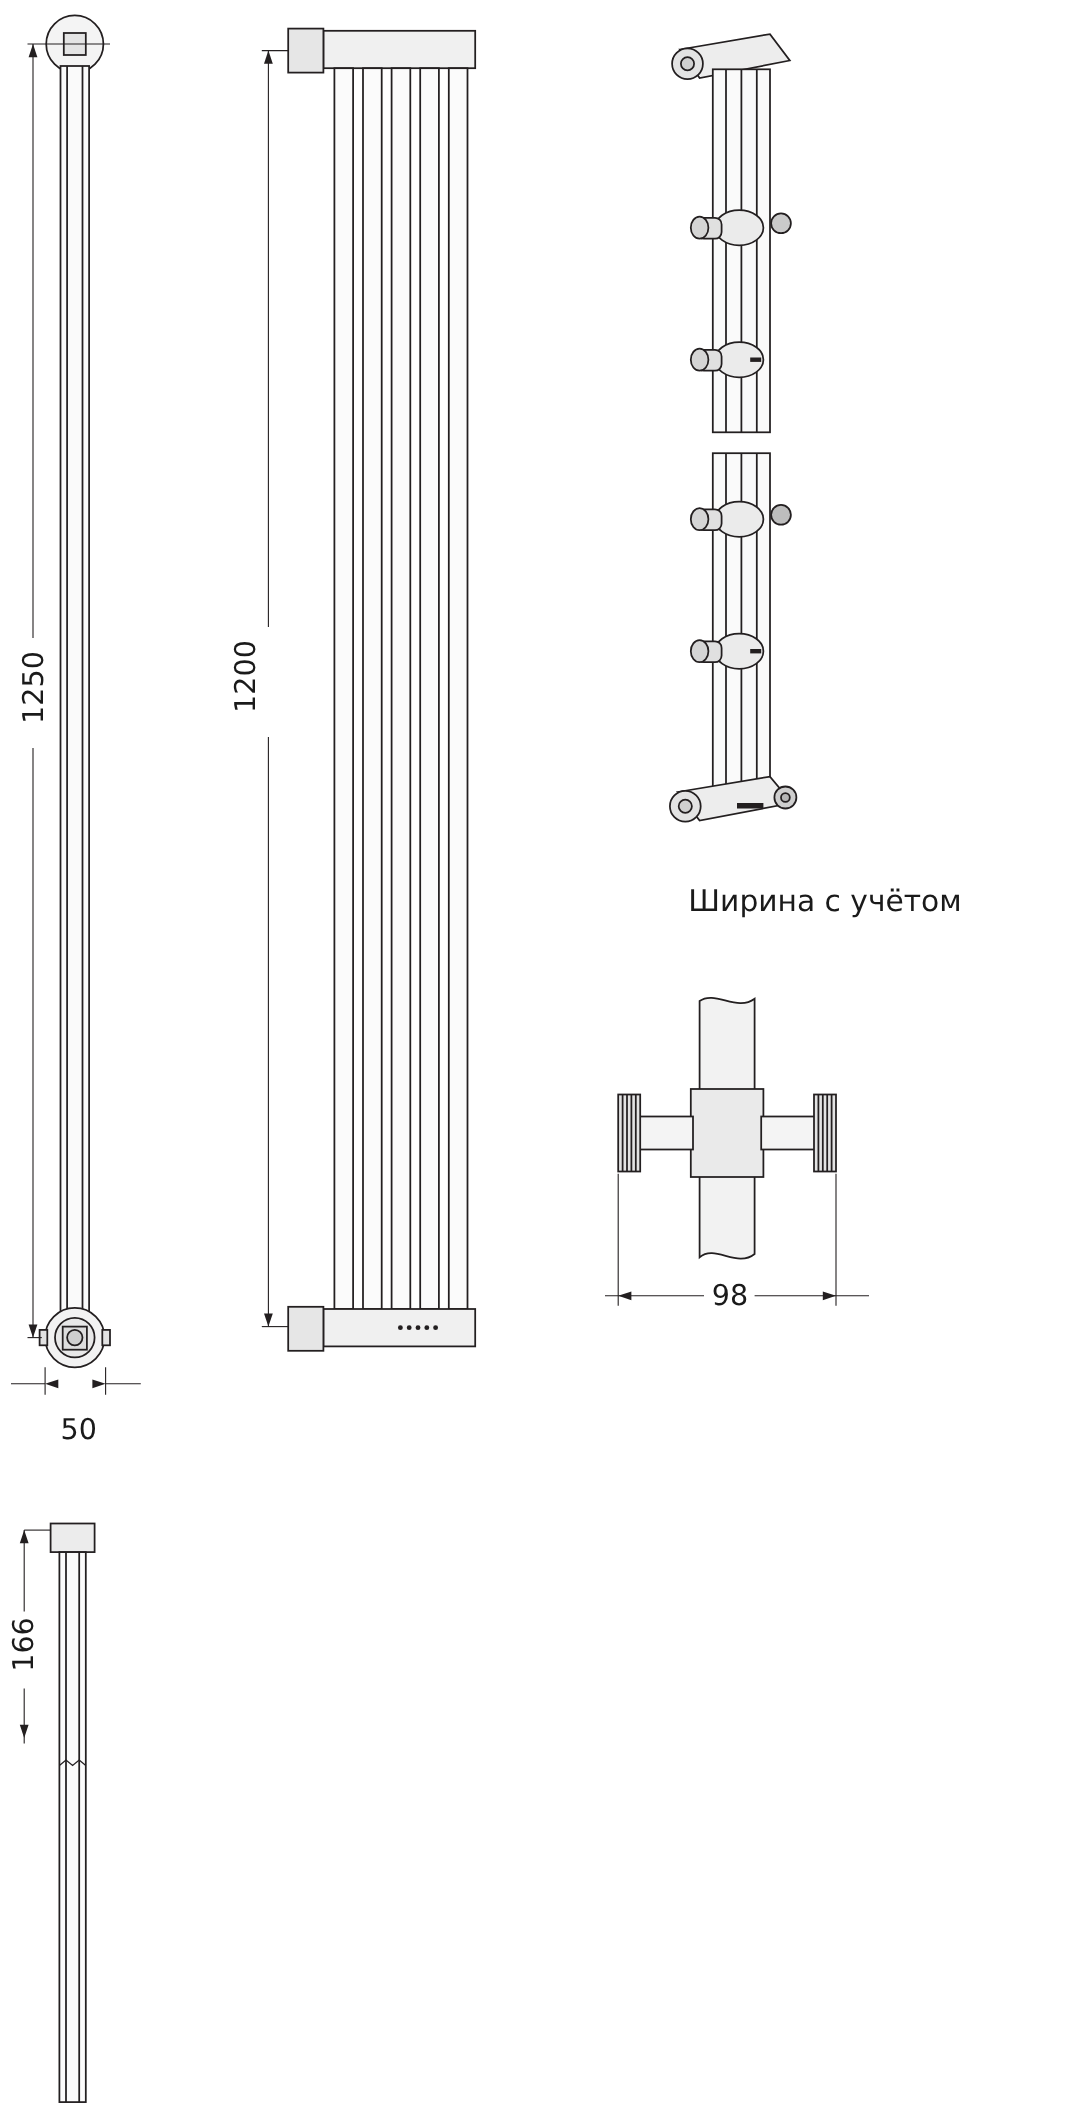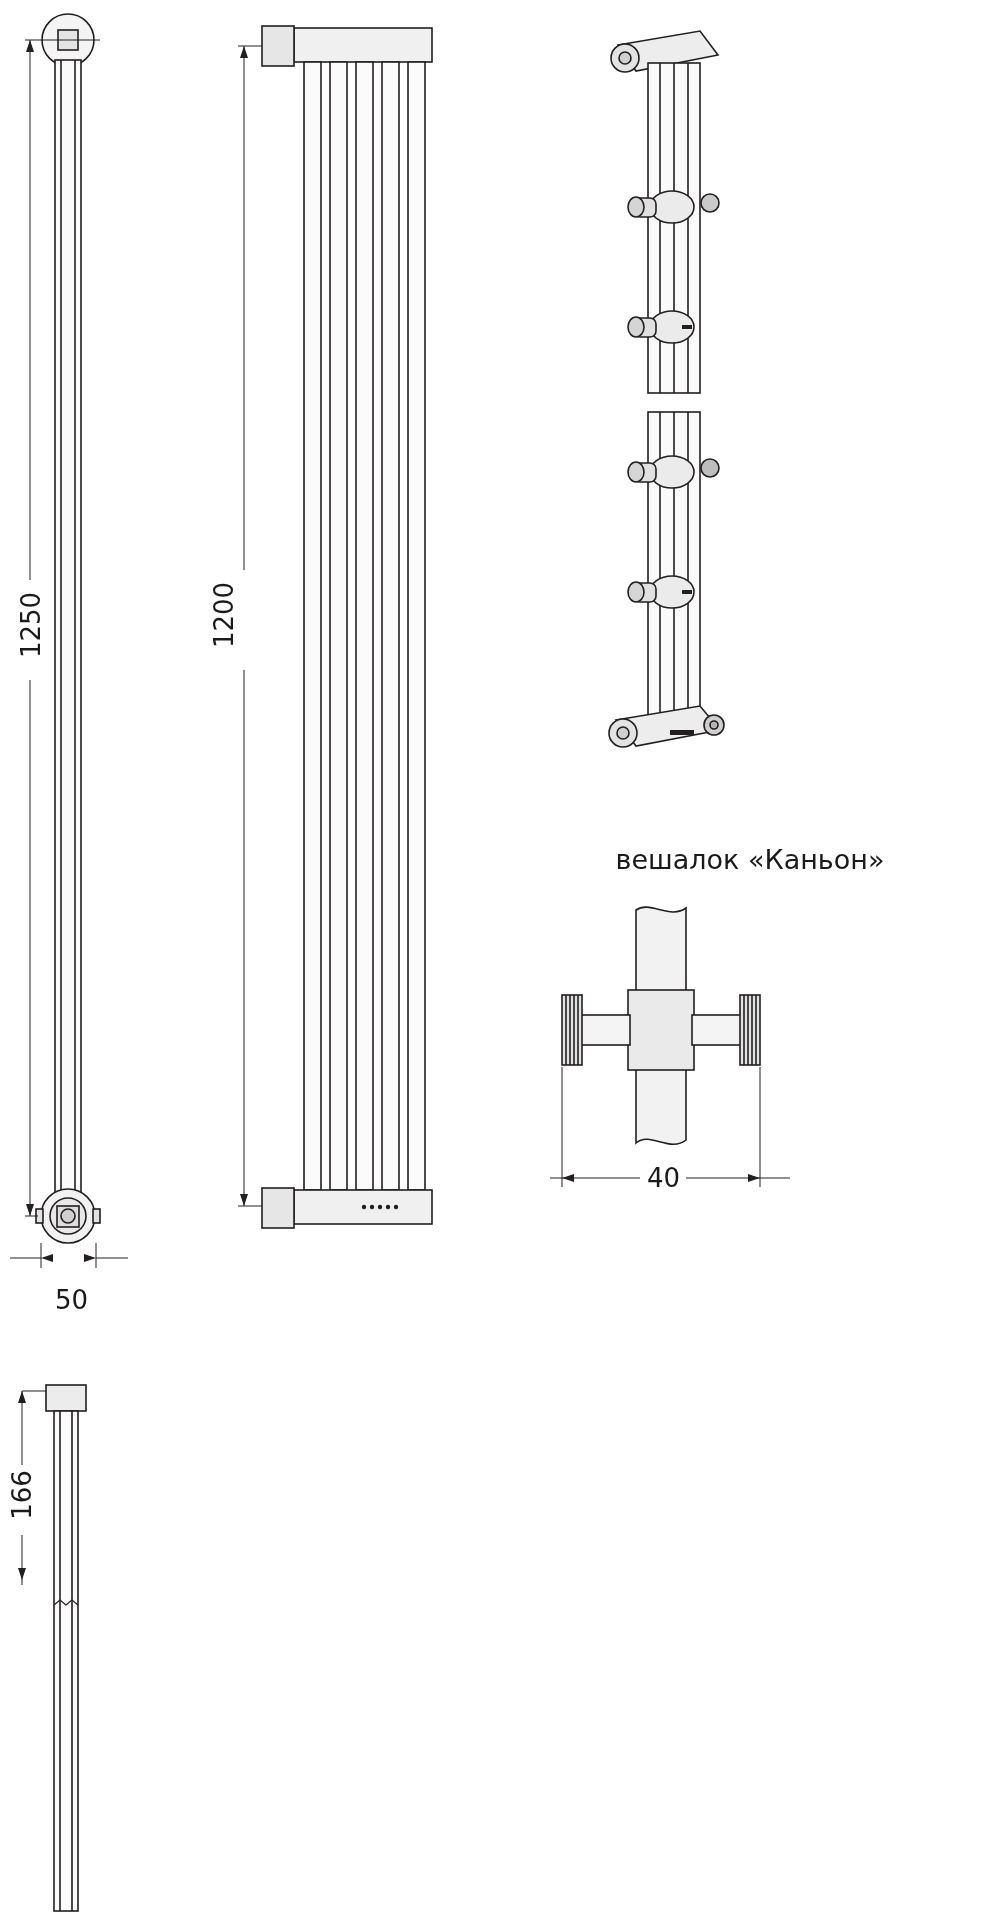--- a/index.html
+++ b/index.html
@@ -174,21 +174,21 @@
       <ellipse cx="23" cy="333" rx="6" ry="6" fill="#d0d0d0"></ellipse>
       <ellipse cx="114" cy="325" rx="10" ry="10" fill="#cecece"></ellipse>
       <ellipse cx="114" cy="325" rx="4" ry="4" fill="#b5b5b5"></ellipse>
     </g>
     <g fill="#231f20">
       <rect x="70" y="330" width="24" height="5"></rect>
       <rect x="82" y="190" width="10" height="4"></rect>
     </g>
   </svg>
 
-  <div class="caption" style="left:520px; top:840px; width:460px;">вешалок «Каньон»</div>
+  <div class="caption" style="left:520px; top:800px; width:460px;">Ширина с учётом</div>
 
   <svg width="340" height="320" style="position:absolute; left:550px; top:895px;">
     <g stroke="#231f20" fill="none" stroke-width="1.6">
 
       <path d="M86 15 C100 5, 120 25, 136 13 L136 245 C120 258, 100 236, 86 248 Z" fill="#f2f2f2"></path>
 
       <rect x="78" y="95" width="66" height="80" fill="#eaeaea"></rect>
 
       <rect x="30" y="120" width="50" height="30" fill="#f4f4f4"></rect>
 
@@ -213,21 +213,21 @@
       <line x1="12" y1="283" x2="90" y2="283"></line>
       <line x1="136" y1="283" x2="210" y2="283"></line>
       <line x1="0" y1="283" x2="12" y2="283"></line>
       <line x1="210" y1="283" x2="240" y2="283"></line>
     </g>
     <g fill="#231f20">
       <polygon points="12,283 24,279 24,287"></polygon>
       <polygon points="210,283 198,279 198,287"></polygon>
     </g>
   </svg>
-  <div class="dim-label" style="left:647px; top:1163px; font-size:26px;">40</div>
+  <div class="dim-label" style="left:647px; top:1163px; font-size:26px;">98</div>
 
   <svg width="200" height="540" style="position:absolute; left:0; top:1375px;">
     <g stroke="#231f20" fill="none" stroke-width="1.6">
       <rect x="46" y="10" width="40" height="26" fill="#ececec"></rect>
       <rect x="54" y="36" width="24" height="500" fill="#fbfbfb"></rect>
       <line x1="60" y1="36" x2="60" y2="536"></line>
       <line x1="72" y1="36" x2="72" y2="536"></line>
     </g>
     <g stroke="#231f20" stroke-width="1" fill="none">
       <line x1="22" y1="16" x2="46" y2="16"></line>

